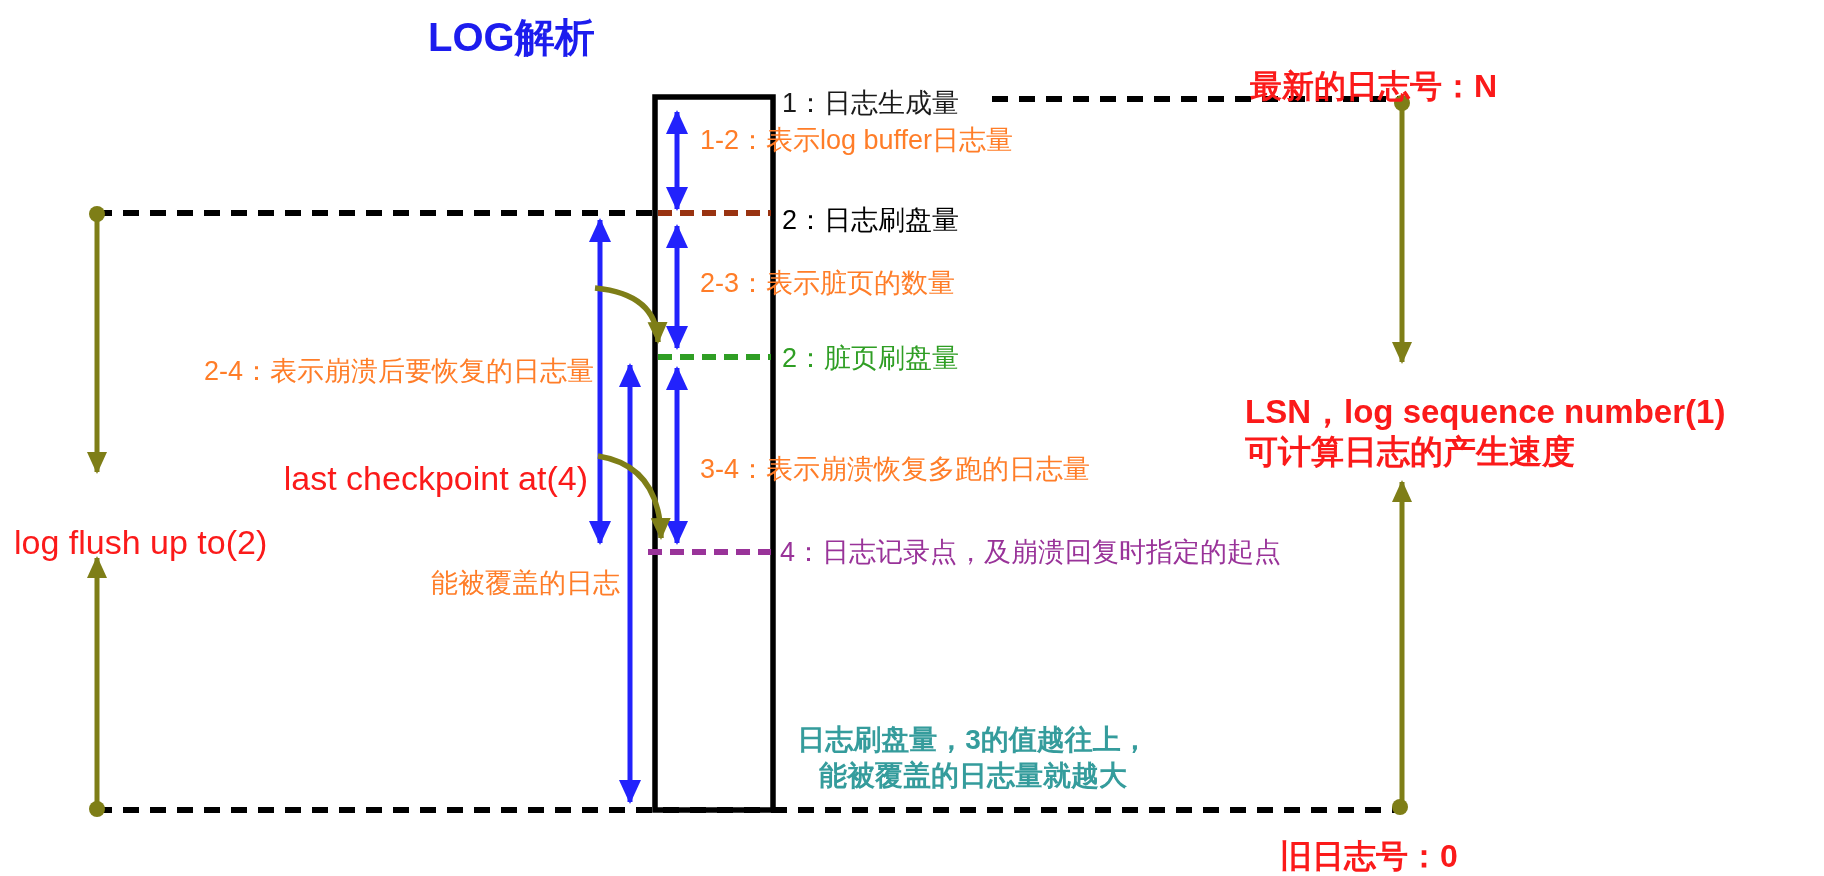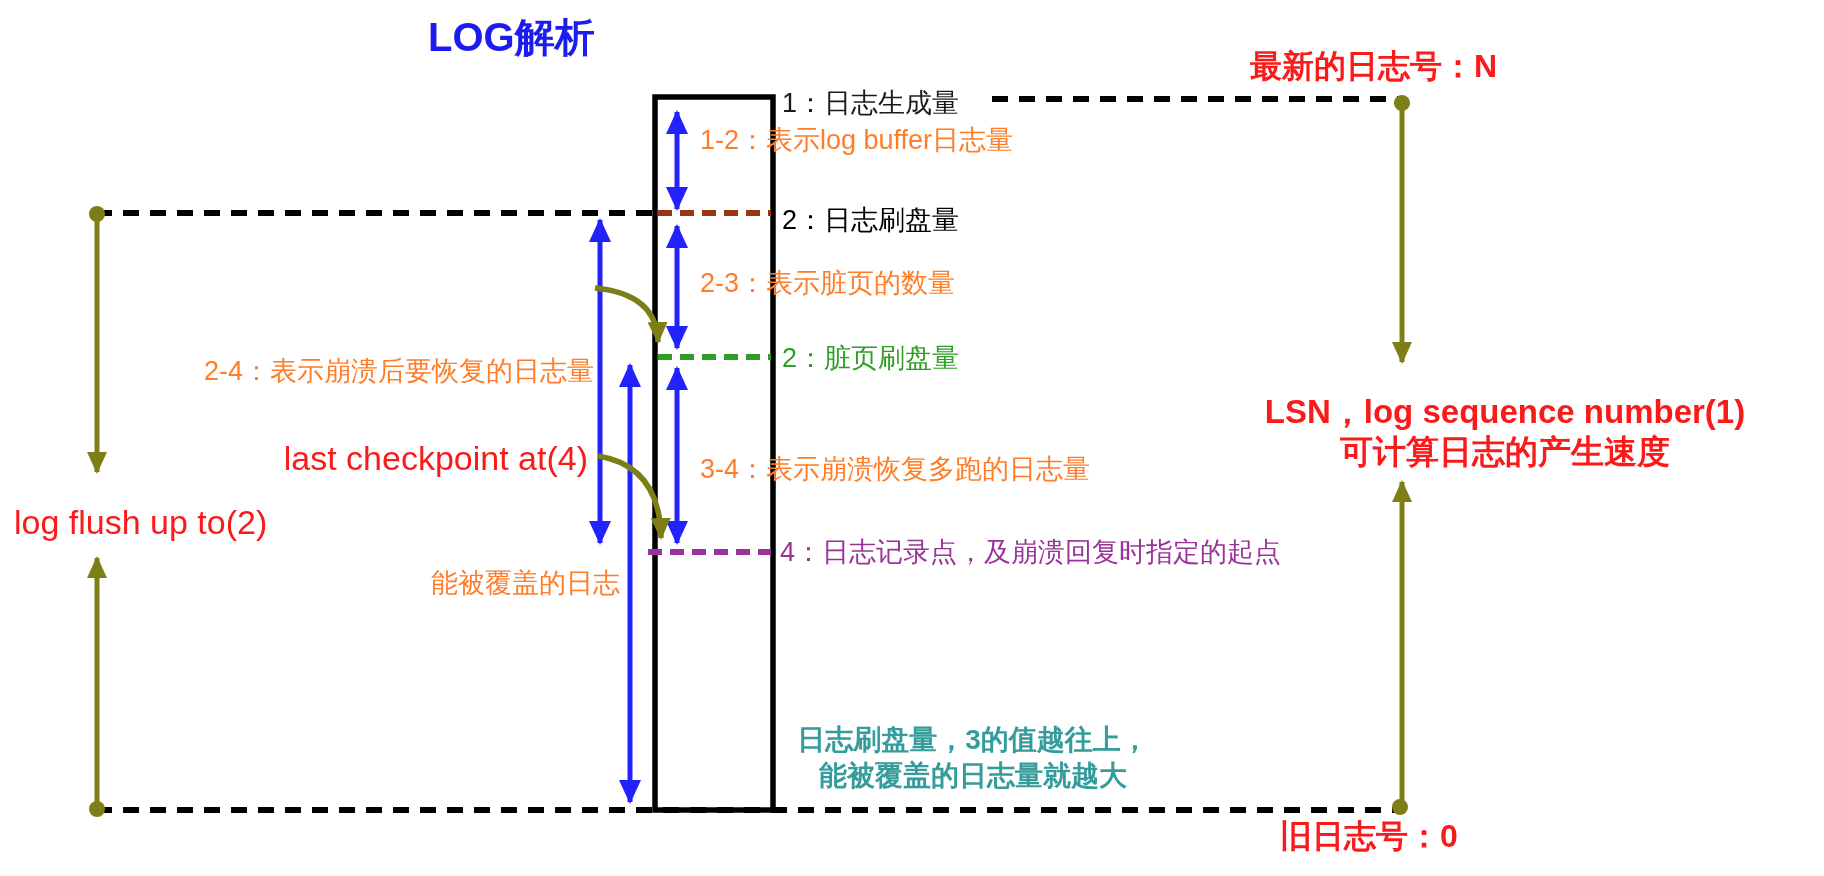--- a/index.html
+++ b/index.html
@@ -16,34 +16,34 @@
     white-space:nowrap;
     transform:translateY(-50%);
     line-height:1;
   }
   .title{color:#1C1CEE;font-size:40px;font-weight:bold;}
   .black{color:#1a1a1a;}
   .orange{color:#FF7D28;}
   .brown{color:#000000;}
   .green{color:#2F9E24;}
   .purple{color:#993399;}
-  .red{color:#FB1A1A;}
+  .red{color:#FB1A1A;margin-top:20px;}
   .teal{color:#359C9C;font-weight:bold;}
   .lvl{font-size:27px;}
   .big-red{font-size:34px;}
   .mid-red{font-size:32px;font-weight:bold;}
   .small-orange{font-size:27px;}
   .note-block{
     position:absolute;left:768px;top:722px;width:410px;
     text-align:center;font-size:28px;line-height:36px;
   }
   .note-block div{white-space:nowrap;}
   .lsn-block{
     position:absolute;left:1245px;top:392px;width:520px;
-    text-align:center;font-size:33px;line-height:40px;
+    font-size:33px;line-height:40px;
     color:#FB1A1A;font-weight:bold;
   }
 </style>
 </head>
 <body>
 
 <div id="canvas">
 
   <svg id="gfx" viewBox="0 0 1824 876" xmlns="http://www.w3.org/2000/svg">
     <defs>

